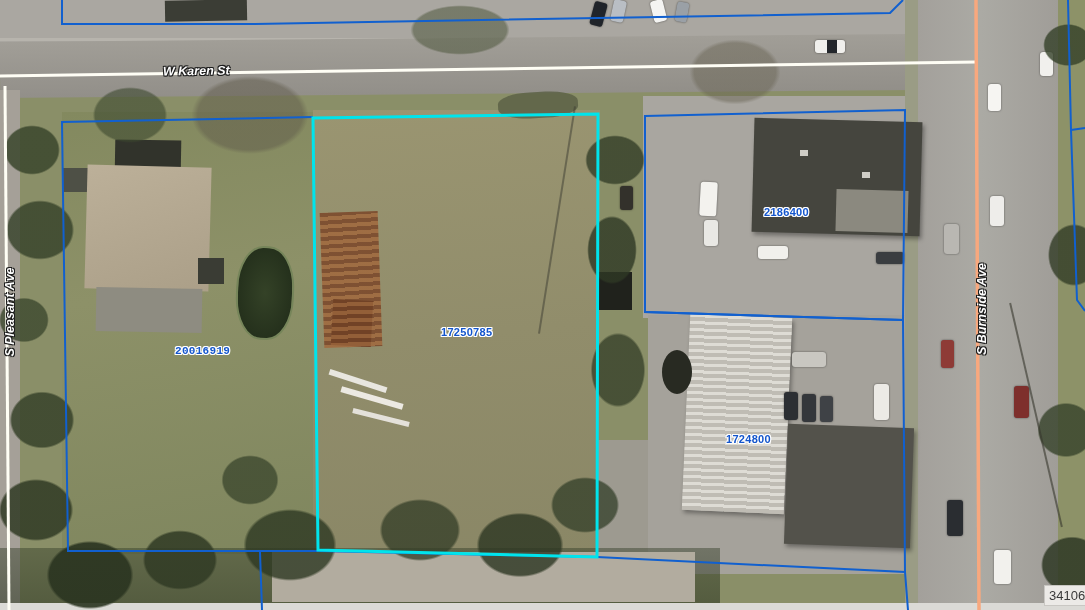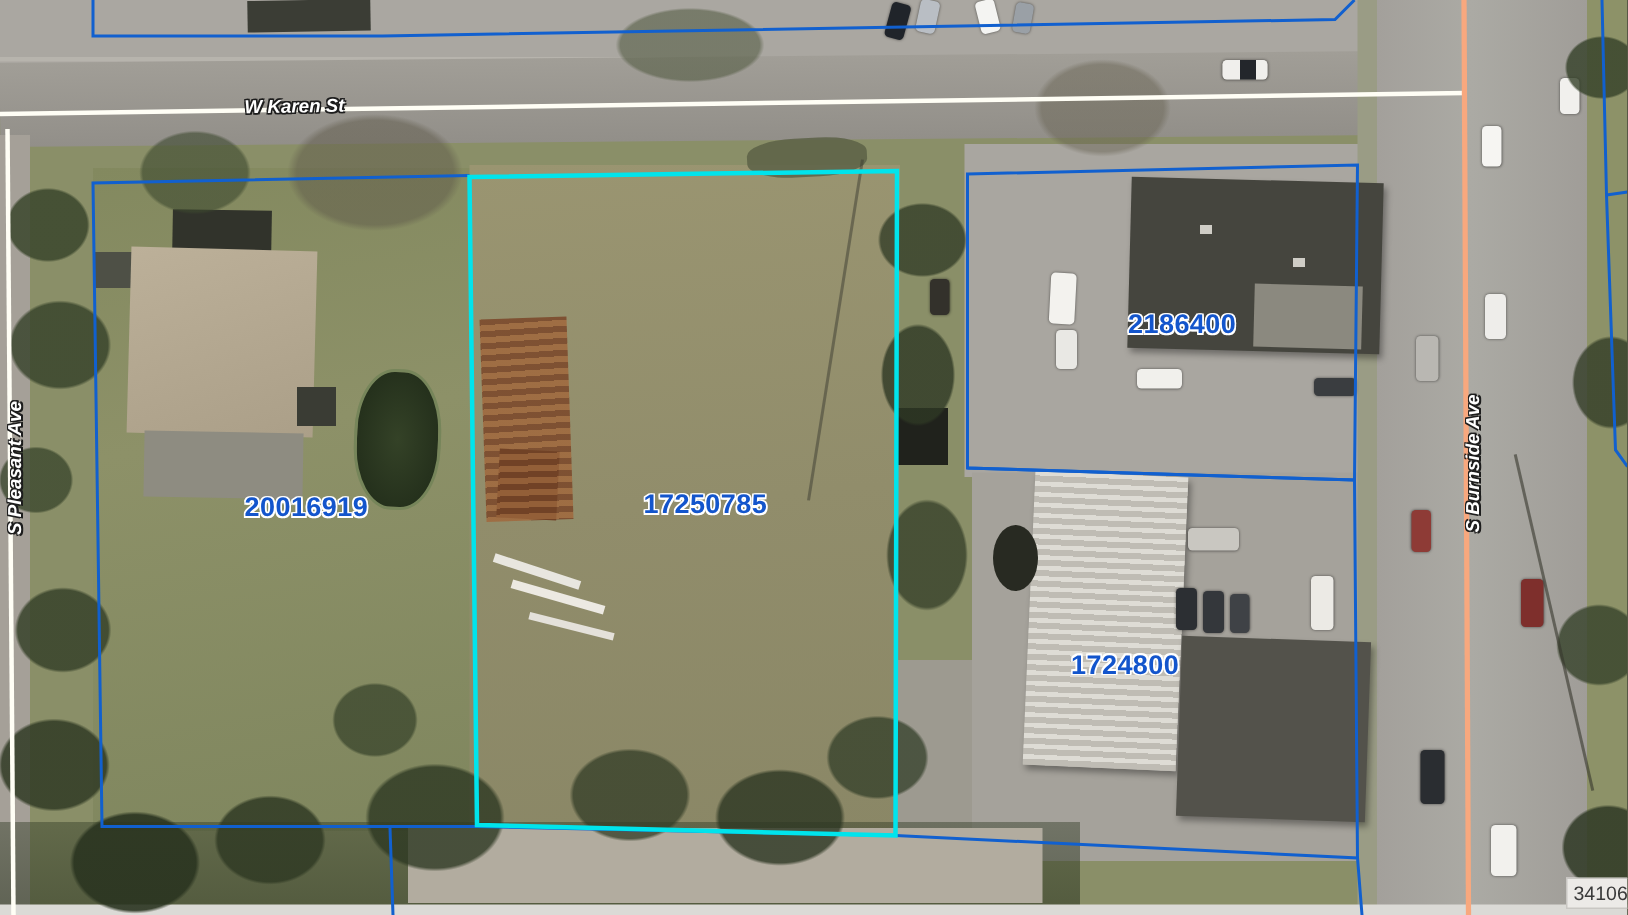--- a/index.html
+++ b/index.html
@@ -1,22 +1,22 @@
 <!DOCTYPE html>
 <html><head>
 <meta charset="utf-8">
 <style>
   html,body{margin:0;padding:0;background:#222;}
   .stage{position:relative;width:1085px;height:610px;overflow:hidden;
          background:#8a8f68;font-family:"Liberation Sans",sans-serif;}
   .abs{position:absolute;}
   .street-label{color:#fff;font-weight:bold;font-style:italic;font-size:12.5px;white-space:nowrap;
     text-shadow:-1px -1px 0 #1d1d1d,1px -1px 0 #1d1d1d,-1px 1px 0 #1d1d1d,1px 1px 0 #1d1d1d,0 1px 0 #1d1d1d,0 -1px 0 #1d1d1d;}
-  .parcel-label{color:#1355cc;font-weight:bold;font-size:18px;letter-spacing:.3px;white-space:nowrap;
-    text-shadow:-1px -1px 0 #fff,1px -1px 0 #fff,-1px 1px 0 #fff,1px 1px 0 #fff,0 1px 0 #fff,0 -1px 0 #fff,1px 0 0 #fff,-1px 0 0 #fff;}
+  .parcel-label{color:#1355cc;font-weight:bold;font-size:11px;letter-spacing:.3px;white-space:nowrap;
+    text-shadow:-1px -1px 0 #fff,1px -1px 0 #fff,-1px 1px 0 #fff,1px 1px 0 #fff,0 1px 0 #fff,0 -1px 0 #fff,1px 0 0 #fff,-1px 0 0 #fff;margin-left:12px;}
   .car{position:absolute;border-radius:3px;box-shadow:0 0 2px rgba(0,0,0,.55);}
   .vert{transform:rotate(-90deg);}
   svg.overlay{position:absolute;left:0;top:0;}
   .corner-box{position:absolute;left:1044px;top:585px;width:48px;height:21px;background:#eceae7;
     color:#3a3a3a;font-size:13px;line-height:21px;padding-left:5px;box-shadow:0 0 0 1px #c9c7c3 inset;}
 </style>
 </head>
 <body>
 
 <div class="stage">
@@ -132,19 +132,19 @@
       <polyline points="1071,130 1085,128"></polyline>
     </g>
 
     <polygon points="313,118 598,114 597,557 318,550" fill="none" stroke="#00e4ec" stroke-width="3"></polygon>
   </svg>
 
   <div class="abs street-label" style="left:163px;top:64px;transform:rotate(-1deg);">W Karen St</div>
   <div class="abs street-label vert" style="left:-35px;top:305px;width:90px;text-align:center;">S Pleasant Ave</div>
   <div class="abs street-label vert" style="left:932px;top:302px;width:100px;text-align:center;">S Burnside Ave</div>
 
-  <div class="abs parcel-label" style="left:163px;top:328px;">20016919</div>
+  <div class="abs parcel-label" style="left:163px;top:345px;font-family:Liberation Mono, monospace;">20016919</div>
   <div class="abs parcel-label" style="left:429px;top:326px;">17250785</div>
   <div class="abs parcel-label" style="left:752px;top:206px;">2186400</div>
   <div class="abs parcel-label" style="left:714px;top:433px;">1724800</div>
 
   <div class="corner-box">341068</div>
 </div>
 
 </body></html>

